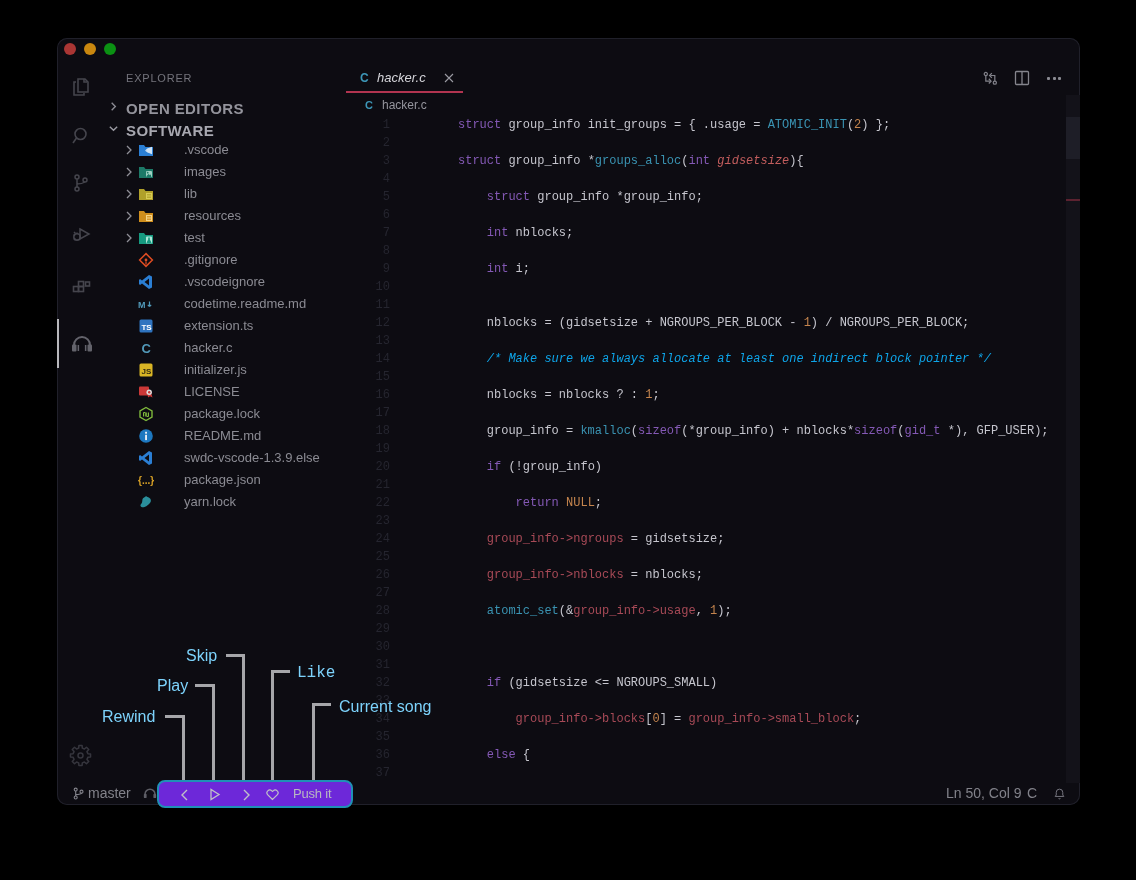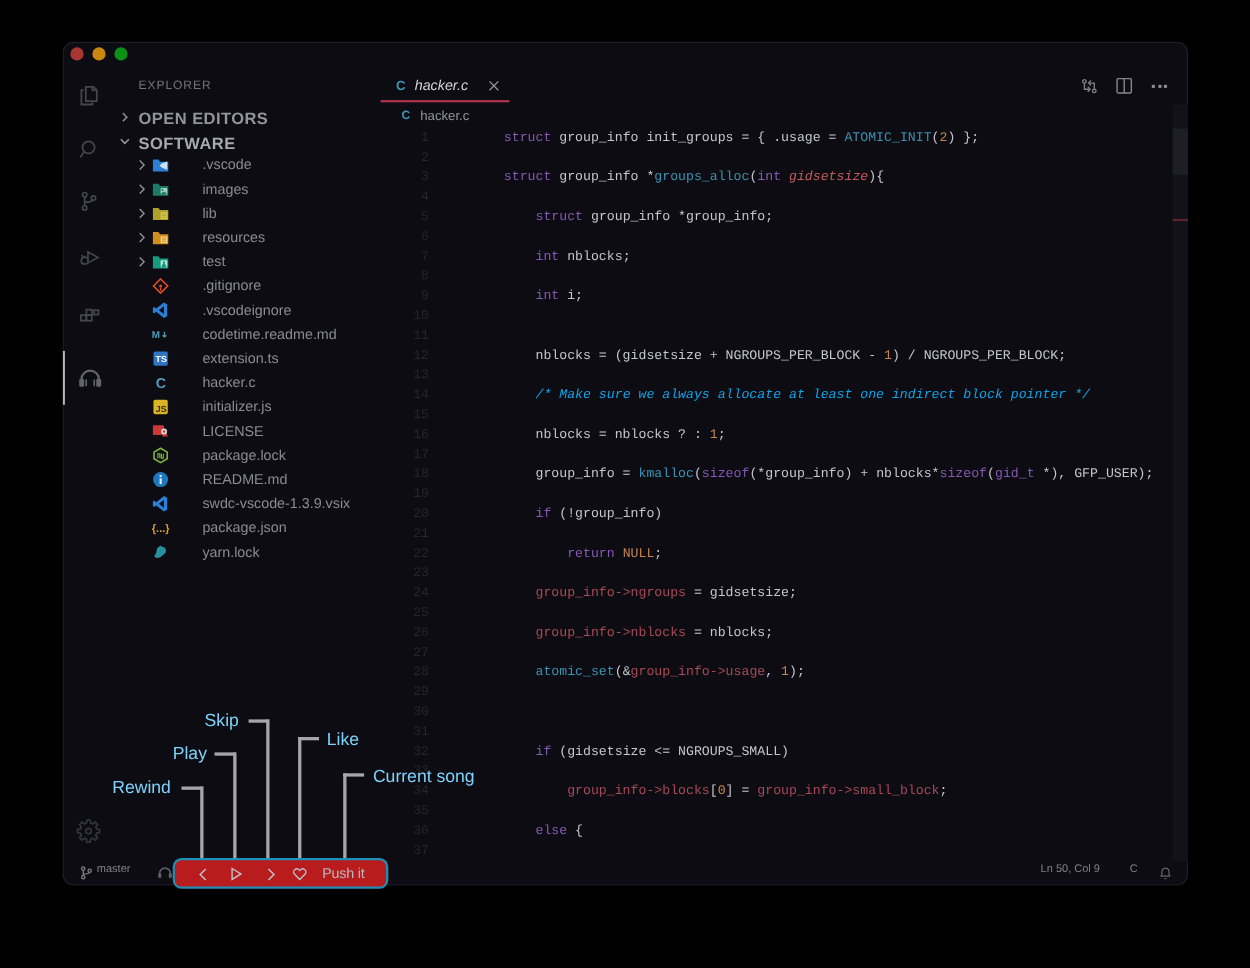--- a/index.html
+++ b/index.html
@@ -25,25 +25,25 @@
           line-height:18px; color:#25252f; text-align:right; width:40px; white-space:pre; }
   .code { position:absolute; font-family:"Liberation Mono", monospace; font-size:12px;
           line-height:18px; color:#c6c6ce; white-space:pre; }
   .code div { height:18px;margin-left:48px; }
   .kw  { color:#8459b5; }
   .fn  { color:#3a93b2; }
   .par { color:#c25d5d; font-style:italic; }
   .pr  { color:#a84a57; }
   .num { color:#c5854e; }
   .cm  { color:#0ea5e9; font-style:italic; }
-  .sb { position:absolute; font-size:10px; color:#82828a; }
+  .sb { position:absolute; font-size:14px; color:#82828a; }
   .lbl { position:absolute; color:#7dd3fc; font-size:16px; white-space:nowrap; }
   .aline { position:absolute; background:#a6a6aa; }
   .hl { position:absolute; left:157px; top:780px; width:196px; height:28px;
-        border:2px solid #2090b6; border-radius:8px; background:#b91c1c; }
+        border:2px solid #2090b6; border-radius:8px; background:#6d28d9; }
   .hli { position:absolute; top:0; height:24px; line-height:24px; color:#b9b9c1; }
 </style>
 </head>
 <body>
 <div class="win">
   <div class="tl" style="left:7px;  background:#aa3634;"></div>
   <div class="tl" style="left:27px; background:#c9870f;"></div>
   <div class="tl" style="left:47px; background:#0b9113;"></div>
 
   <div id="actbar">
@@ -214,21 +214,21 @@
           <circle cx="8" cy="8" r="6.8" fill="#1d78c0"></circle>
           <rect x="7.1" y="6.8" width="1.9" height="5.3" fill="#e8eef5"></rect>
           <rect x="7.1" y="3.8" width="1.9" height="1.9" fill="#e8eef5"></rect>
         </svg>
         <span class="txt">README.md</span>
       </div>
       <div class="row" style="top:409px;">
         <svg class="icon" viewBox="0 0 16 16">
           <path d="M11 1 L14 2.5 V13.5 L11 15 L4 9.5 L2 11 L1 10 V6 L2 5 L4 6.5 Z M11 4.5 L6.5 8 L11 11.5Z" fill="#2b7fd4"></path>
         </svg>
-        <span class="txt">swdc-vscode-1.3.9.vsix</span>
+        <span class="txt">swdc-vscode-1.3.9.else</span>
       </div>
       <div class="row" style="top:431px;">
         <svg class="icon" viewBox="0 0 16 16">
           <text x="0" y="12" font-size="10" font-weight="bold" fill="#d9a226" font-family="Liberation Sans">{...}</text>
         </svg>
         <span class="txt">package.json</span>
       </div>
       <div class="row" style="top:453px;">
         <svg class="icon" viewBox="0 0 16 16">
           <path d="M8 2c1 1.5 3.5 1 4.5 3 .8 1.6.3 3.5-1 4.5-1.5 1.2-2 2.5-5 3.5-1.5.5-3.5.3-4-1C2 10.5 3.5 10 4 8.5 4.6 7 4 5.5 5 4.3 5.8 3.3 7.2 3 8 2z" fill="#2a8f9c"></path>
@@ -327,21 +327,21 @@
       <svg class="abs" style="left:996px;top:749px" width="13" height="14" viewBox="0 0 16 16" fill="none" stroke="#80808a" stroke-width="1.1">
         <path d="M8 2a4 4 0 0 1 4 4v3.2l1.3 1.8h-10.6L4 9.2V6a4 4 0 0 1 4-4z"></path>
         <path d="M6.8 13.2a1.3 1.3 0 0 0 2.4 0"></path>
       </svg>
     </div>
 </div>
 
 <div class="lbl" style="left:102px;top:708px;">Rewind</div>
 <div class="lbl" style="left:157px;top:677px;">Play</div>
 <div class="lbl" style="left:186px;top:647px;">Skip</div>
-<div class="lbl" style="left:297px;top:664px;">Like</div>
+<div class="lbl" style="left:297px;top:664px;font-family:Liberation Mono, monospace;">Like</div>
 <div class="lbl" style="left:339px;top:698px;">Current song</div>
 
 <div class="aline" style="left:165px;top:715px;width:19px;height:2.5px;"></div>
 <div class="aline" style="left:182px;top:715px;width:2.5px;height:66px;"></div>
 <div class="aline" style="left:195px;top:684px;width:19px;height:2.5px;"></div>
 <div class="aline" style="left:212px;top:684px;width:2.5px;height:97px;"></div>
 <div class="aline" style="left:226px;top:654px;width:18px;height:2.5px;"></div>
 <div class="aline" style="left:242px;top:654px;width:2.5px;height:127px;"></div>
 <div class="aline" style="left:271px;top:670px;width:2.5px;height:111px;"></div>
 <div class="aline" style="left:271px;top:670px;width:19px;height:2.5px;"></div>

